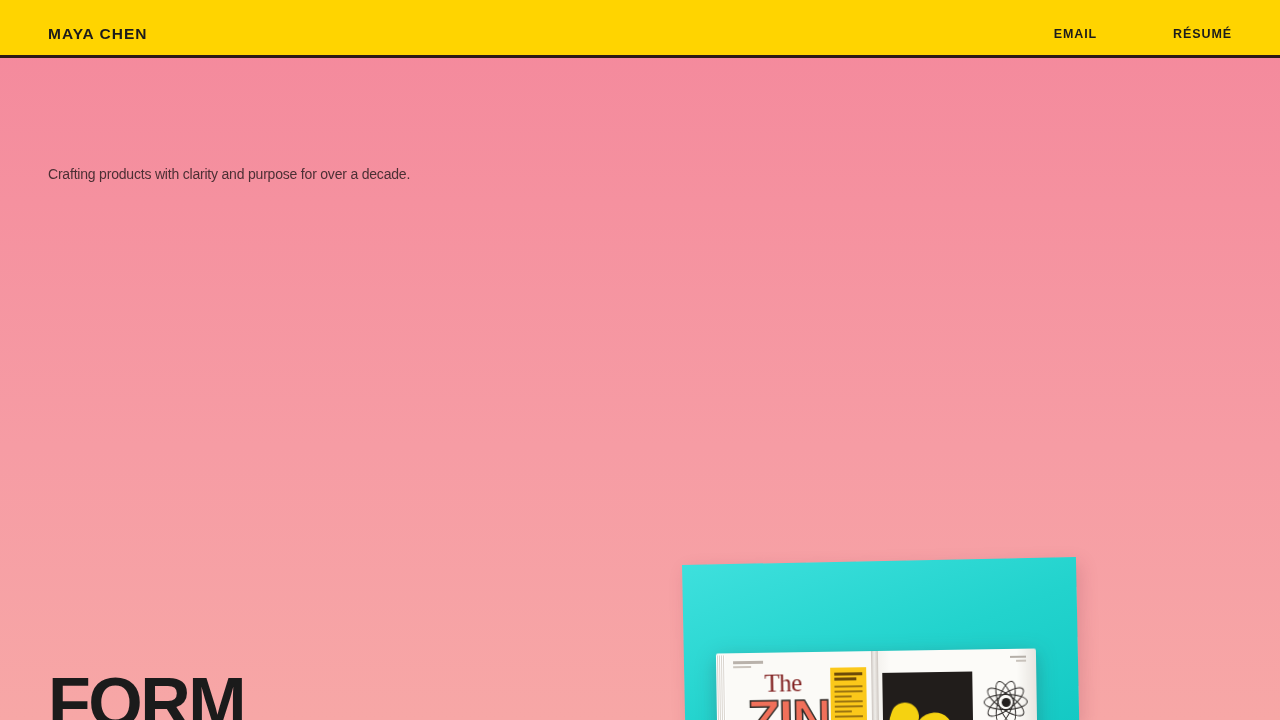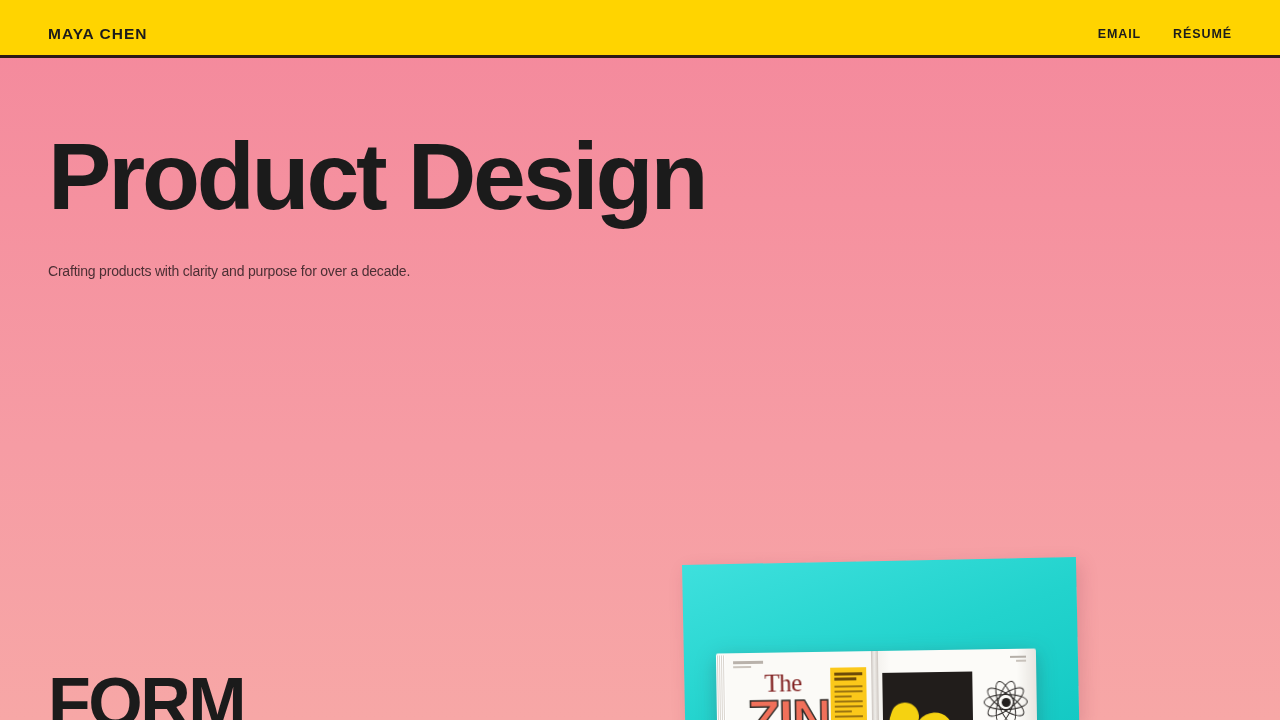--- a/index.html
+++ b/index.html
@@ -55,20 +55,21 @@
   }
 
   .nav-link {
     font-size:12.5px;
     font-weight:bold;
     letter-spacing:0.9px;
     color:#1c1c1c;
     text-decoration:none;
     text-transform:uppercase;
     white-space:nowrap;
+    margin-left:44px;
   }
 
   
   .hero {
     position:absolute;
     left:48px;
     top:128px;
     z-index:10;
   }
 
@@ -295,23 +296,20 @@
   <header class="site-header">
     <div class="brand">MAYA CHEN</div>
 
     <nav class="site-nav">
       <a class="nav-link" href="#">EMAIL</a>
       <a class="nav-link" href="#">RÉSUMÉ</a>
     </nav>
   </header>
 
   <section class="hero">
-    <h1 class="headline">
-      <span class="headline-line">Product Design</span>
-    </h1>
 
     <p class="hero-sub">
       <span>Crafting products with clarity and purpose for over a decade.</span><br>
     </p>
   </section>
 
   <div class="section-word">FORM</div>
 
   <div class="feature">
 

